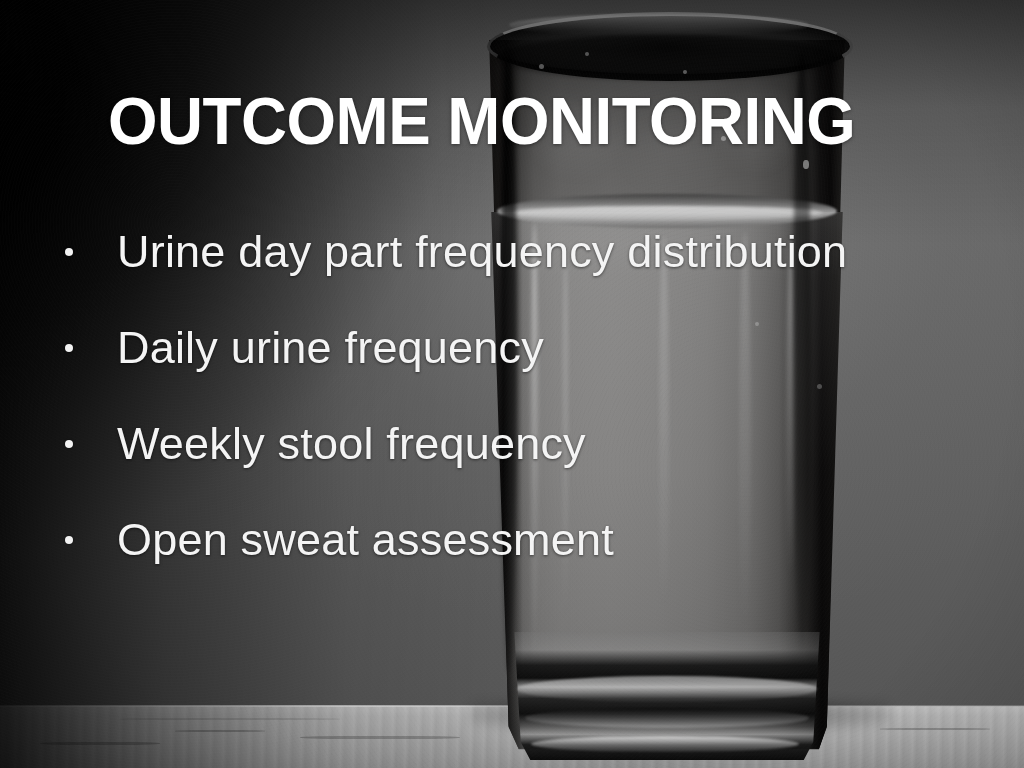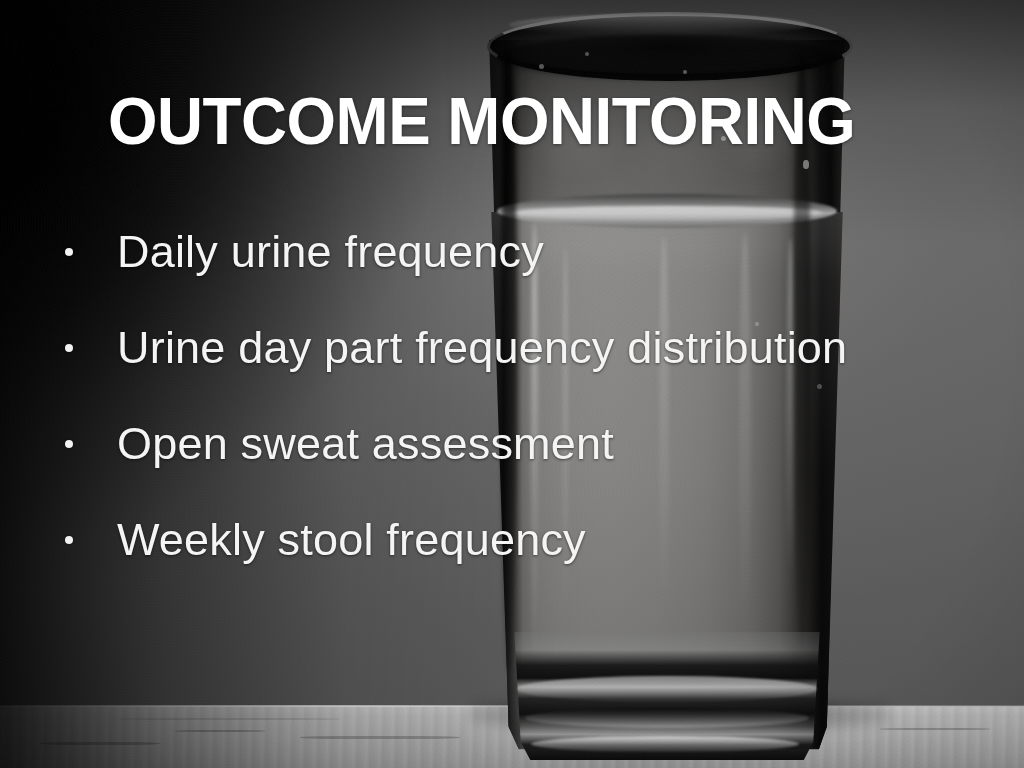--- a/index.html
+++ b/index.html
@@ -389,29 +389,29 @@
     <div class="vignette-left"></div>
     <div class="vignette-top"></div>
     <div class="grain"></div>
   </div>
 
   <h1 class="slide-title">OUTCOME MONITORING</h1>
 
   <ul class="bullet-list">
     <li class="bullet-item">
       <span class="bullet-dot"></span>
+      <span class="bullet-text">Urine day part frequency distribution</span>
+    </li>
+    <li class="bullet-item">
+      <span class="bullet-dot"></span>
       <span class="bullet-text">Daily urine frequency</span>
     </li>
     <li class="bullet-item">
       <span class="bullet-dot"></span>
-      <span class="bullet-text">Urine day part frequency distribution</span>
+      <span class="bullet-text">Weekly stool frequency</span>
     </li>
     <li class="bullet-item">
       <span class="bullet-dot"></span>
       <span class="bullet-text">Open sweat assessment</span>
     </li>
-    <li class="bullet-item">
-      <span class="bullet-dot"></span>
-      <span class="bullet-text">Weekly stool frequency</span>
-    </li>
   </ul>
 
 </div>
 
 </body></html>

